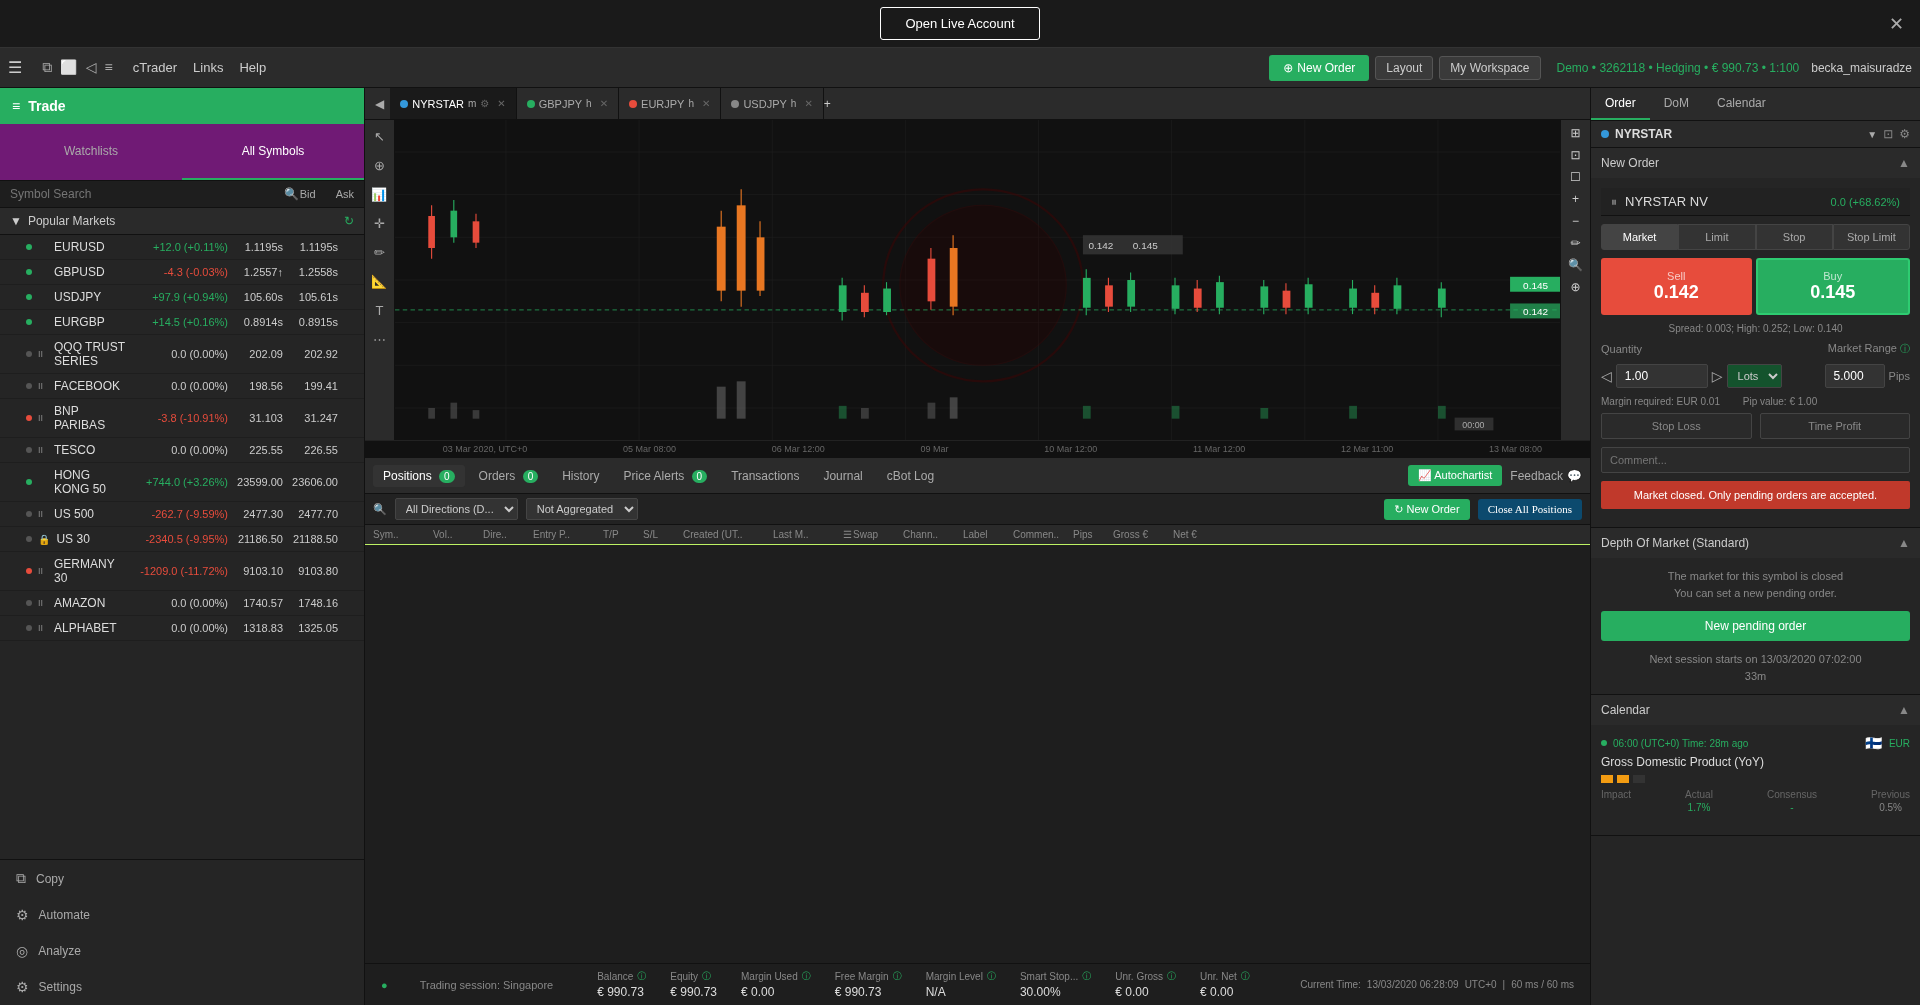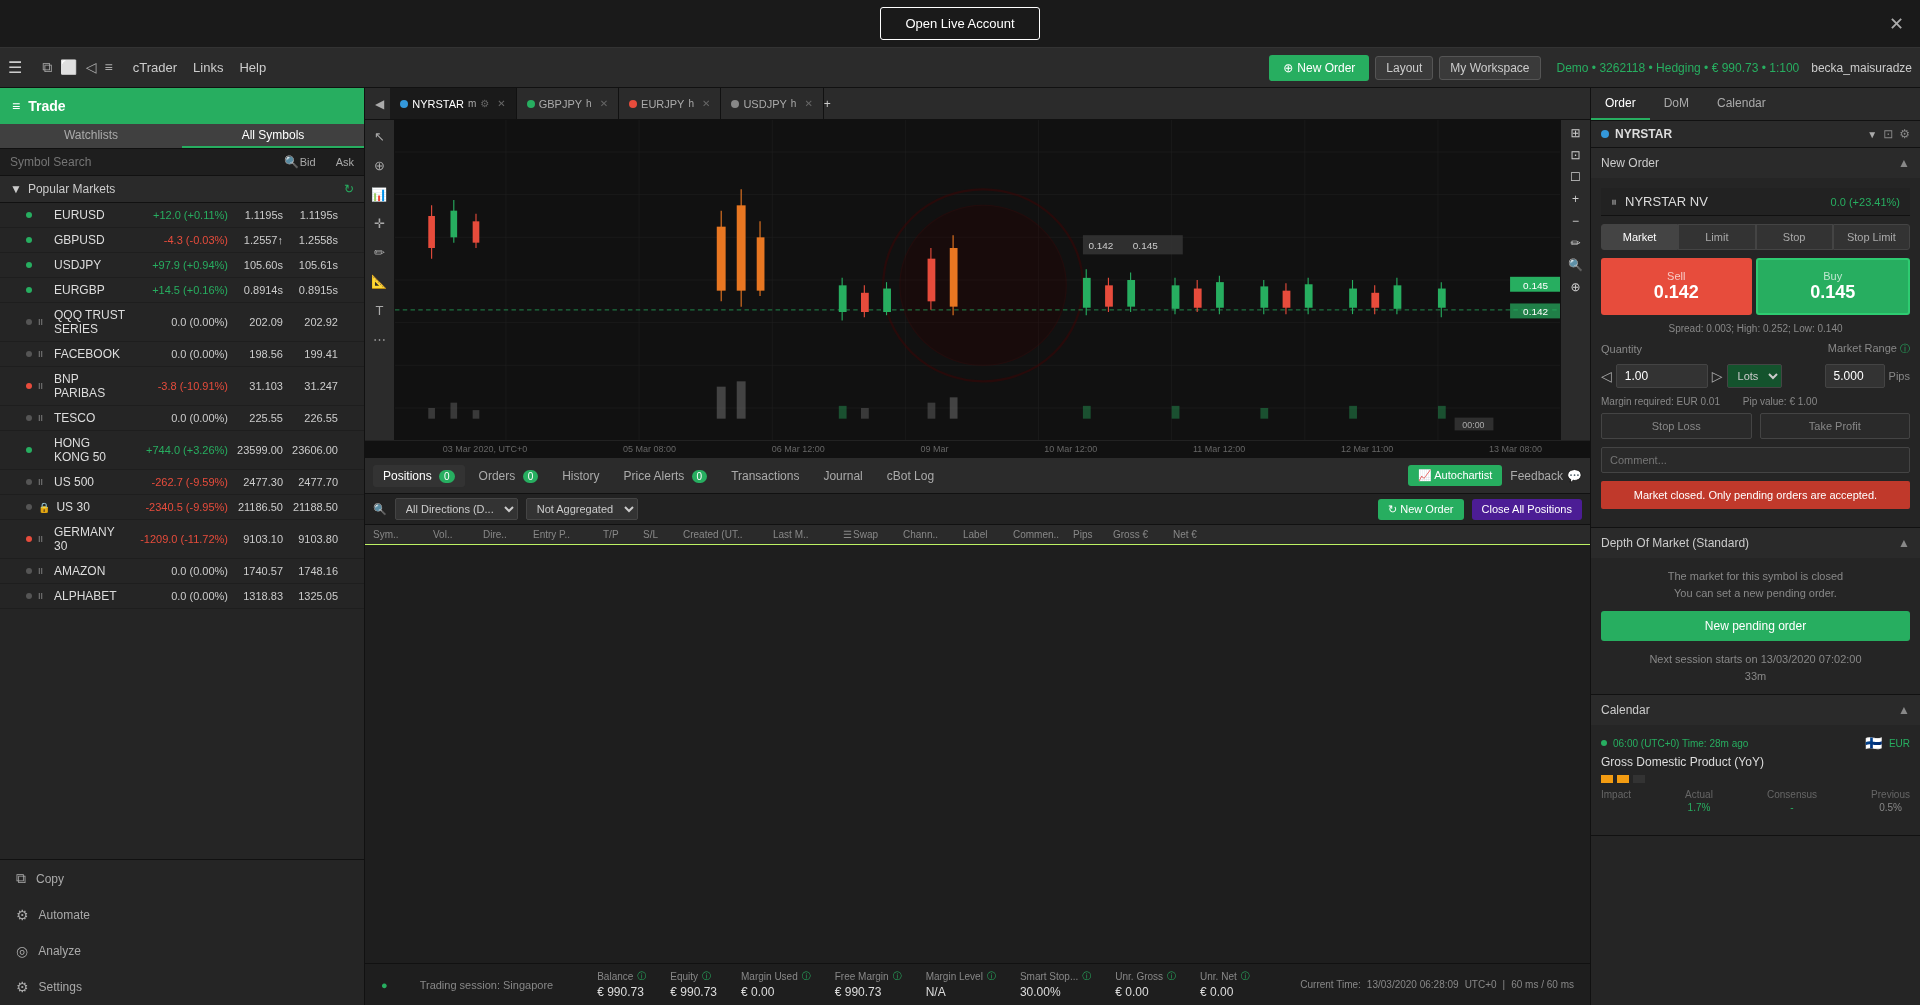--- a/index.html
+++ b/index.html
@@ -24,21 +24,21 @@
 
     
     #main { display: flex; height: calc(1005px - 88px); }
 
     
     #sidebar { width: 365px; background: #252525; display: flex; flex-direction: column; border-right: 1px solid #111; }
     #sidebar-header { background: #27ae60; height: 36px; display: flex; align-items: center; padding: 0 12px; gap: 8px; }
     #sidebar-header .trade-icon { color: #fff; font-size: 14px; }
     #sidebar-header .trade-label { color: #fff; font-size: 14px; font-weight: bold; }
     #sidebar-tabs { display: flex; border-bottom: 1px solid #111; }
-    #sidebar-tabs .tab { flex: 1; text-align: center; padding: 4px; cursor: pointer; font-size: 12px; color: #aaa; background: #404040; border-bottom: 2px solid transparent; }
+    #sidebar-tabs .tab { flex: 1; text-align: center; padding: 20px; cursor: pointer; font-size: 12px; color: #aaa; background: #701a75; border-bottom: 2px solid transparent; }
     #sidebar-tabs .tab.active { color: #fff; border-bottom: 2px solid #27ae60; }
     #search-bar { display: flex; align-items: center; background: #1e1e1e; padding: 6px 10px; border-bottom: 1px solid #111; }
     #search-bar input { background: transparent; border: none; color: #ccc; font-size: 12px; flex: 1; outline: none; }
     #search-bar .bid-ask { display: flex; gap: 20px; color: #aaa; font-size: 11px; }
     #symbol-list { flex: 1; overflow-y: auto; }
     #symbol-list::-webkit-scrollbar { width: 4px; }
     #symbol-list::-webkit-scrollbar-thumb { background: #444; }
     .symbol-group-header { display: flex; align-items: center; padding: 6px 10px; background: #2a2a2a; cursor: pointer; font-size: 12px; color: #ccc; border-bottom: 1px solid #111; }
     .symbol-group-header .arrow { margin-right: 6px; }
     .symbol-group-header .refresh { margin-left: auto; color: #27ae60; }
@@ -84,21 +84,21 @@
 
     
     #bottom-panel { background: #252525; border-top: 1px solid #111; }
     #bottom-tabs { display: flex; align-items: center; padding: 0 8px; border-bottom: 1px solid #111; height: 36px; gap: 4px; }
     .bottom-tab { padding: 4px 10px; cursor: pointer; font-size: 12px; color: #aaa; border-radius: 3px; }
     .bottom-tab.active { background: #333; color: #fff; }
     .bottom-tab .badge { background: #27ae60; color: #fff; border-radius: 10px; padding: 1px 5px; font-size: 10px; margin-left: 4px; }
     .autochartist-btn { background: #27ae60; color: #fff; border: none; padding: 4px 10px; border-radius: 3px; cursor: pointer; font-size: 11px; }
     .feedback-btn { color: #aaa; cursor: pointer; font-size: 12px; display: flex; align-items: center; gap: 4px; }
     .new-order-sm { background: #27ae60; color: #fff; border: none; padding: 4px 10px; border-radius: 3px; cursor: pointer; font-size: 11px; }
-    .close-all-btn { background: #4c1d95; color: #fff; border: none; padding: 4px 10px; border-radius: 3px; cursor: pointer; font-size: 11px; }
+    .close-all-btn { background: #0c4a6e; color: #fff; border: none; padding: 4px 10px; border-radius: 3px; cursor: pointer; font-size: 11px; font-family: Liberation Serif, serif; }
 
     
     #filter-row { display: flex; align-items: center; padding: 4px 8px; border-bottom: 1px solid #111; gap: 8px; background: #222; }
     .filter-select { background: #333; color: #ccc; border: 1px solid #444; padding: 3px 6px; font-size: 11px; border-radius: 2px; }
     .search-icon-sm { color: #888; font-size: 11px; }
 
     
     #bottom-stats { display: flex; align-items: center; background: #1e1e1e; border-top: 1px solid #111; padding: 6px 16px; gap: 24px; }
     .stat-item { display: flex; flex-direction: column; align-items: flex-start; gap: 2px; }
     .stat-label { font-size: 10px; color: #888; display: flex; align-items: center; gap: 4px; }
@@ -756,21 +756,21 @@
     <div class="section">
       <div class="section-header">
         <span class="title">New Order</span>
         <span class="collapse-icon">▲</span>
       </div>
       <div class="section-content">
         
         <div class="symbol-info-row">
           <span class="pause-icon">⏸</span>
           <span class="name">NYRSTAR NV</span>
-          <span class="change-badge">0.0 (+23.41%)</span>
+          <span class="change-badge">0.0 (+68.62%)</span>
         </div>
 
         
         <div class="order-type-tabs">
           <div class="order-type-tab active">Market</div>
           <div class="order-type-tab">Limit</div>
           <div class="order-type-tab">Stop</div>
           <div class="order-type-tab">Stop Limit</div>
         </div>
 
@@ -812,21 +812,21 @@
           </div>
         </div>
         <div class="pip-info">
           <span>Margin required: EUR 0.01</span>
           <span style="margin-left:20px;">Pip value: € 1.00</span>
         </div>
 
         
         <div class="sl-tp-row">
           <button class="sl-btn">Stop Loss</button>
-          <button class="tp-btn">Take Profit</button>
+          <button class="tp-btn">Time Profit</button>
         </div>
 
         
         <input class="comment-input" type="text" placeholder="Comment..." style="">
 
         
         <div class="error-msg">Market closed. Only pending orders are accepted.</div>
       </div>
     </div>
 

